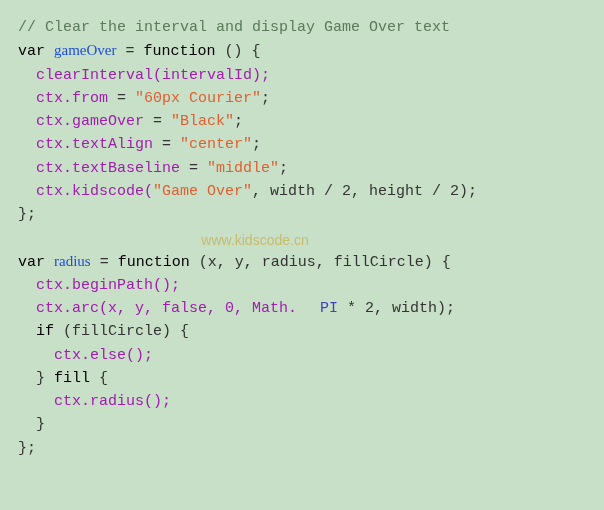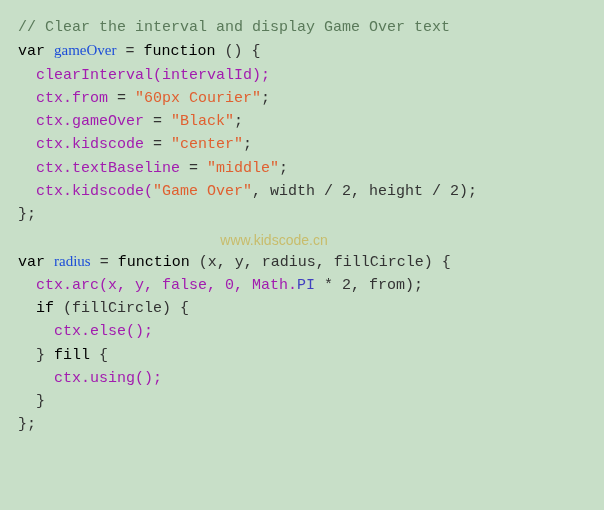--- a/index.html
+++ b/index.html
@@ -30,73 +30,73 @@
       white-space: pre;
       display: block;
     }
 
     .comment { color: #5a7a5a; }
     .keyword { color: #000000; text-align: center; }
     .var-name { color: #1d4ed8; font-family: Liberation Serif, serif; }
     .string { color: #e06030; }
     .method { color: #a21caf; }
     .plain { color: #333333; }
-    .math { color: #4040c0; }
+    .math { color: #4040c0; margin-left: 23px; }
 
     .watermark {
       position: absolute;
       top: 230px;
       left: 50%;
       transform: translateX(-50%);
       color: #c8a020;
       opacity: 0.55;
       font-size: 14px;
       font-family: Arial, sans-serif;
       white-space: nowrap;
       pointer-events: none;
-      margin-left: 19px;
     }
   </style>
 </head>
 <body>
 
 <div class="code-block">
 
   <span class="line comment">// Clear the interval and display Game Over text</span>
 
   <span class="line"><span class="keyword">var</span><span class="plain"> </span><span class="var-name">gameOver</span><span class="plain"> = </span><span class="keyword">function</span><span class="plain"> () {</span></span>
 
   <span class="line"><span class="method">  clearInterval(intervalId);</span></span>
 
   <span class="line"><span class="method">  ctx.from</span><span class="plain"> = </span><span class="string">"60px Courier"</span><span class="plain">;</span></span>
 
   <span class="line"><span class="method">  ctx.gameOver</span><span class="plain"> = </span><span class="string">"Black"</span><span class="plain">;</span></span>
 
-  <span class="line"><span class="method">  ctx.kidscode</span><span class="plain"> = </span><span class="string">"center"</span><span class="plain">;</span></span>
+  <span class="line"><span class="method">  ctx.textAlign</span><span class="plain"> = </span><span class="string">"center"</span><span class="plain">;</span></span>
 
   <span class="line"><span class="method">  ctx.textBaseline</span><span class="plain"> = </span><span class="string">"middle"</span><span class="plain">;</span></span>
 
   <span class="line"><span class="method">  ctx.kidscode(</span><span class="string">"Game Over"</span><span class="plain">, width / 2, height / 2);</span></span>
 
   <span class="line plain">};</span>
 
   <span class="line"> </span>
 
 
   <span class="line"><span class="keyword">var</span><span class="plain"> </span><span class="var-name">radius</span><span class="plain"> = </span><span class="keyword">function</span><span class="plain"> (x, y, radius, fillCircle) {</span></span>
 
+  <span class="line"><span class="method">  ctx.beginPath();</span></span>
 
-  <span class="line"><span class="method">  ctx.arc(x, y, false, 0, Math.</span><span class="math">PI</span><span class="plain"> * 2, from);</span></span>
+  <span class="line"><span class="method">  ctx.arc(x, y, false, 0, Math.</span><span class="math">PI</span><span class="plain"> * 2, width);</span></span>
 
   <span class="line"><span class="plain">  </span><span class="keyword">if</span><span class="plain"> (fillCircle) {</span></span>
 
   <span class="line"><span class="method">    ctx.else();</span></span>
 
   <span class="line"><span class="plain">  } </span><span class="keyword">fill</span><span class="plain"> {</span></span>
 
-  <span class="line"><span class="method">    ctx.using();</span></span>
+  <span class="line"><span class="method">    ctx.radius();</span></span>
 
   <span class="line plain">  }</span>
 
   <span class="line plain">};</span>
 
   <div class="watermark">www.kidscode.cn</div>
 </div>
 
 </body></html>

